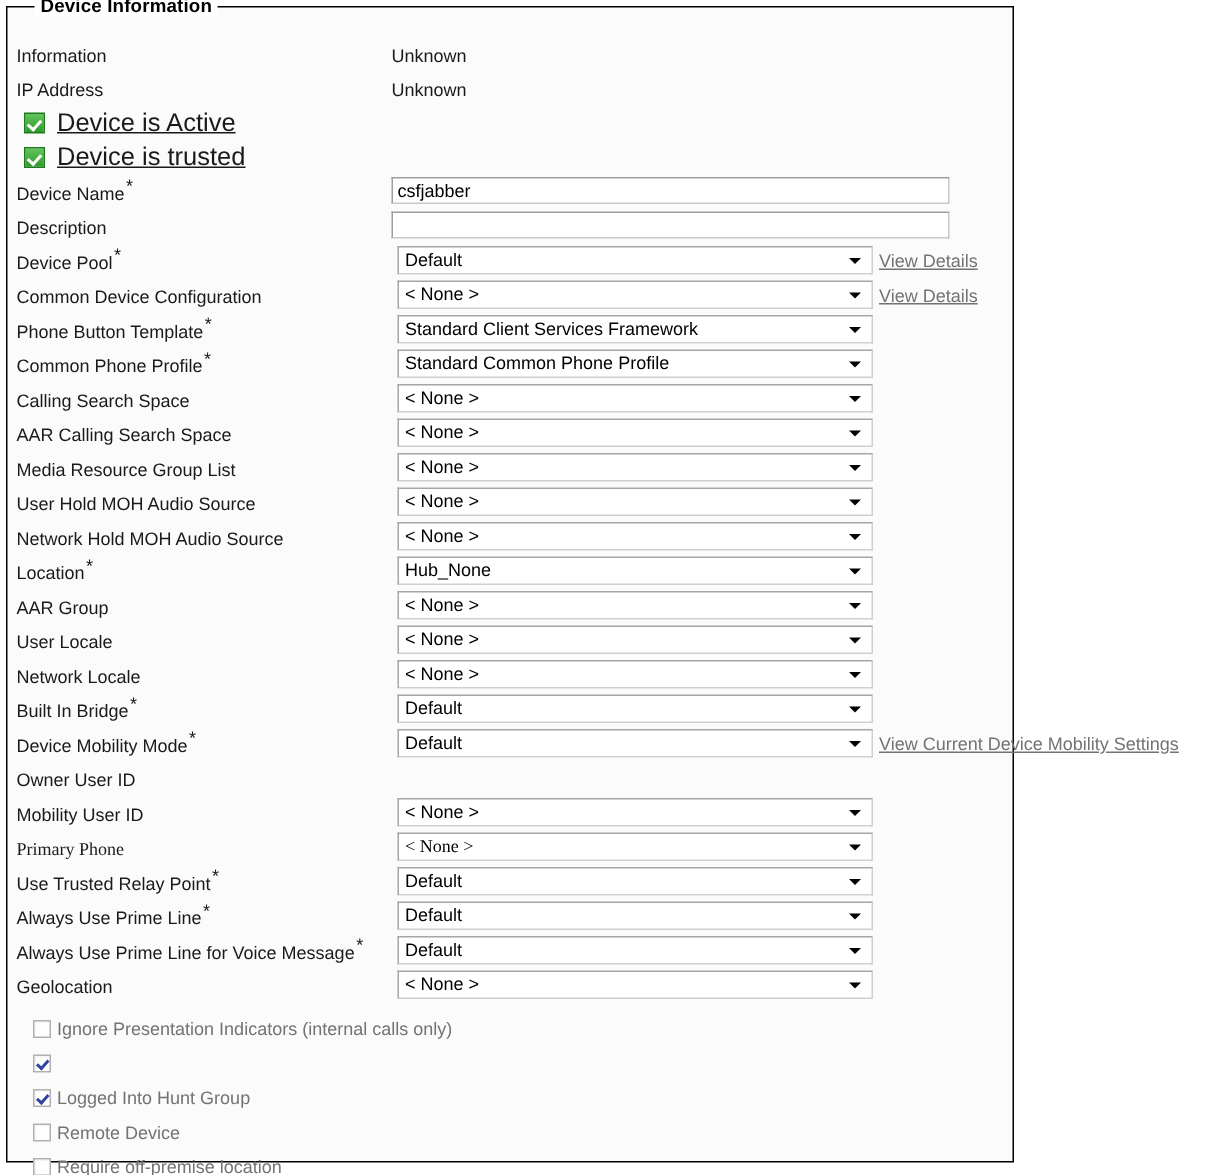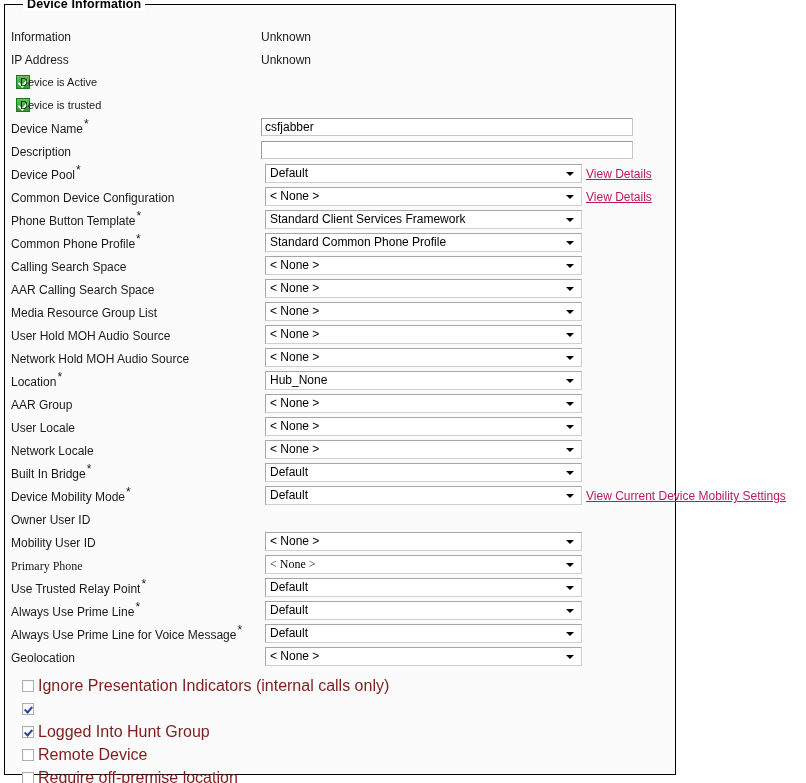--- a/index.html
+++ b/index.html
@@ -126,21 +126,21 @@
     height: 0;
     border-left: 4px solid transparent;
     border-right: 4px solid transparent;
     border-top: 4px solid #000000;
   }
 
   .link {
     position: absolute;
     top: -1px;
     font-size: 12px;
-    color: #be185d;
+    color: #737373;
     text-decoration: underline;
     white-space: nowrap;
     cursor: pointer;
     line-height: 16px;
   }
   .link.details { left: 581px; }
   .link.mobility { left: 581px; }
 
   
   .greenbox {
@@ -159,26 +159,27 @@
     left: 3px;
     top: 2px;
     width: 4px;
     height: 7px;
     border: solid #ffffff;
     border-width: 0 2px 2px 0;
     transform: rotate(42deg);
   }
   .statuslabel {
     position: absolute;
-    left: 15px;
+    left: 33px;
     top: -1px;
-    font-size: 11px;
+    font-size: 17px;
     color: #1a1a1a;
     line-height: 16px;
     white-space: nowrap;
+    text-decoration: underline;
   }
 
   
   .cbrow {
     position: absolute;
     left: 0;
     width: 100%;
     height: 23px;
   }
   .cbox {
@@ -200,22 +201,22 @@
     width: 3px;
     height: 6px;
     border: solid #33449e;
     border-width: 0 2px 2px 0;
     transform: rotate(42deg);
   }
   .cblabel {
     position: absolute;
     left: 33px;
     top: -1px;
-    font-size: 16px;
-    color: #7f1d1d;
+    font-size: 12px;
+    color: #737373;
     line-height: 16px;
     white-space: nowrap;
   }
 </style>
 </head>
 <body>
 
 <div class="panel">
   <div class="panel-legend">Device Information</div>
   <div class="rows" id="rows-host">

